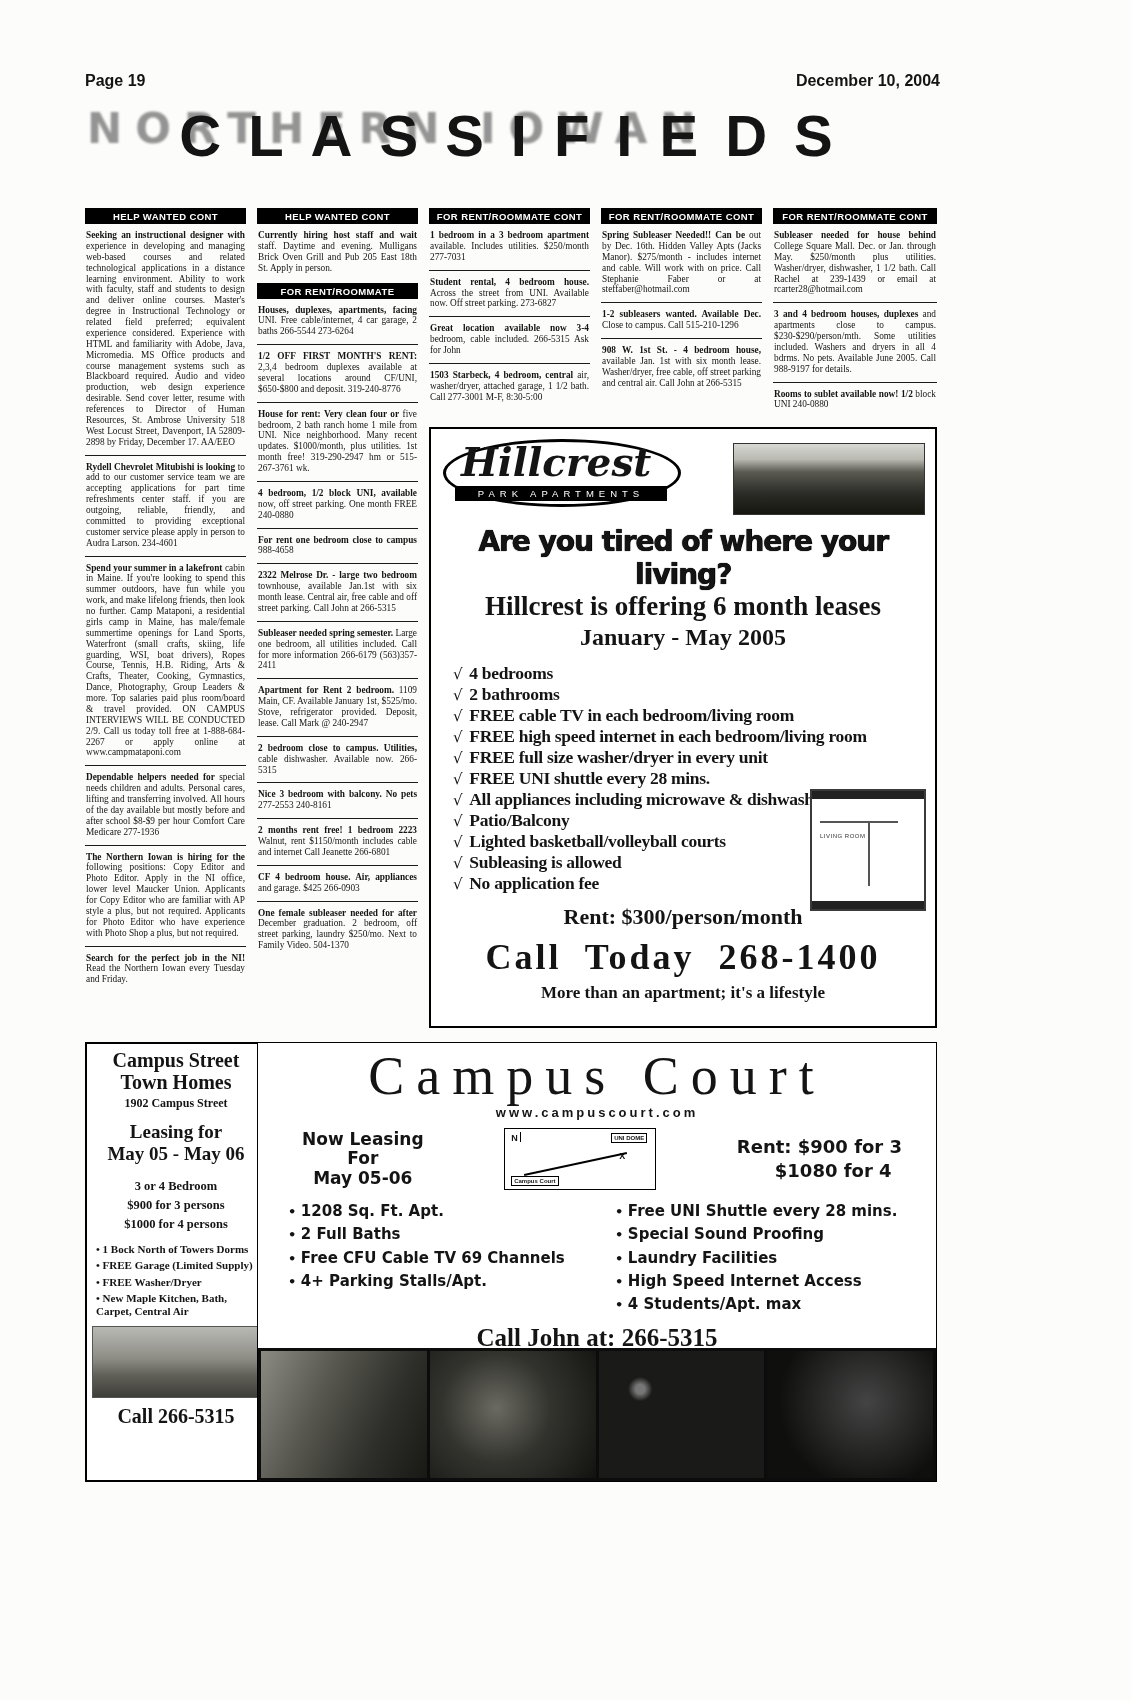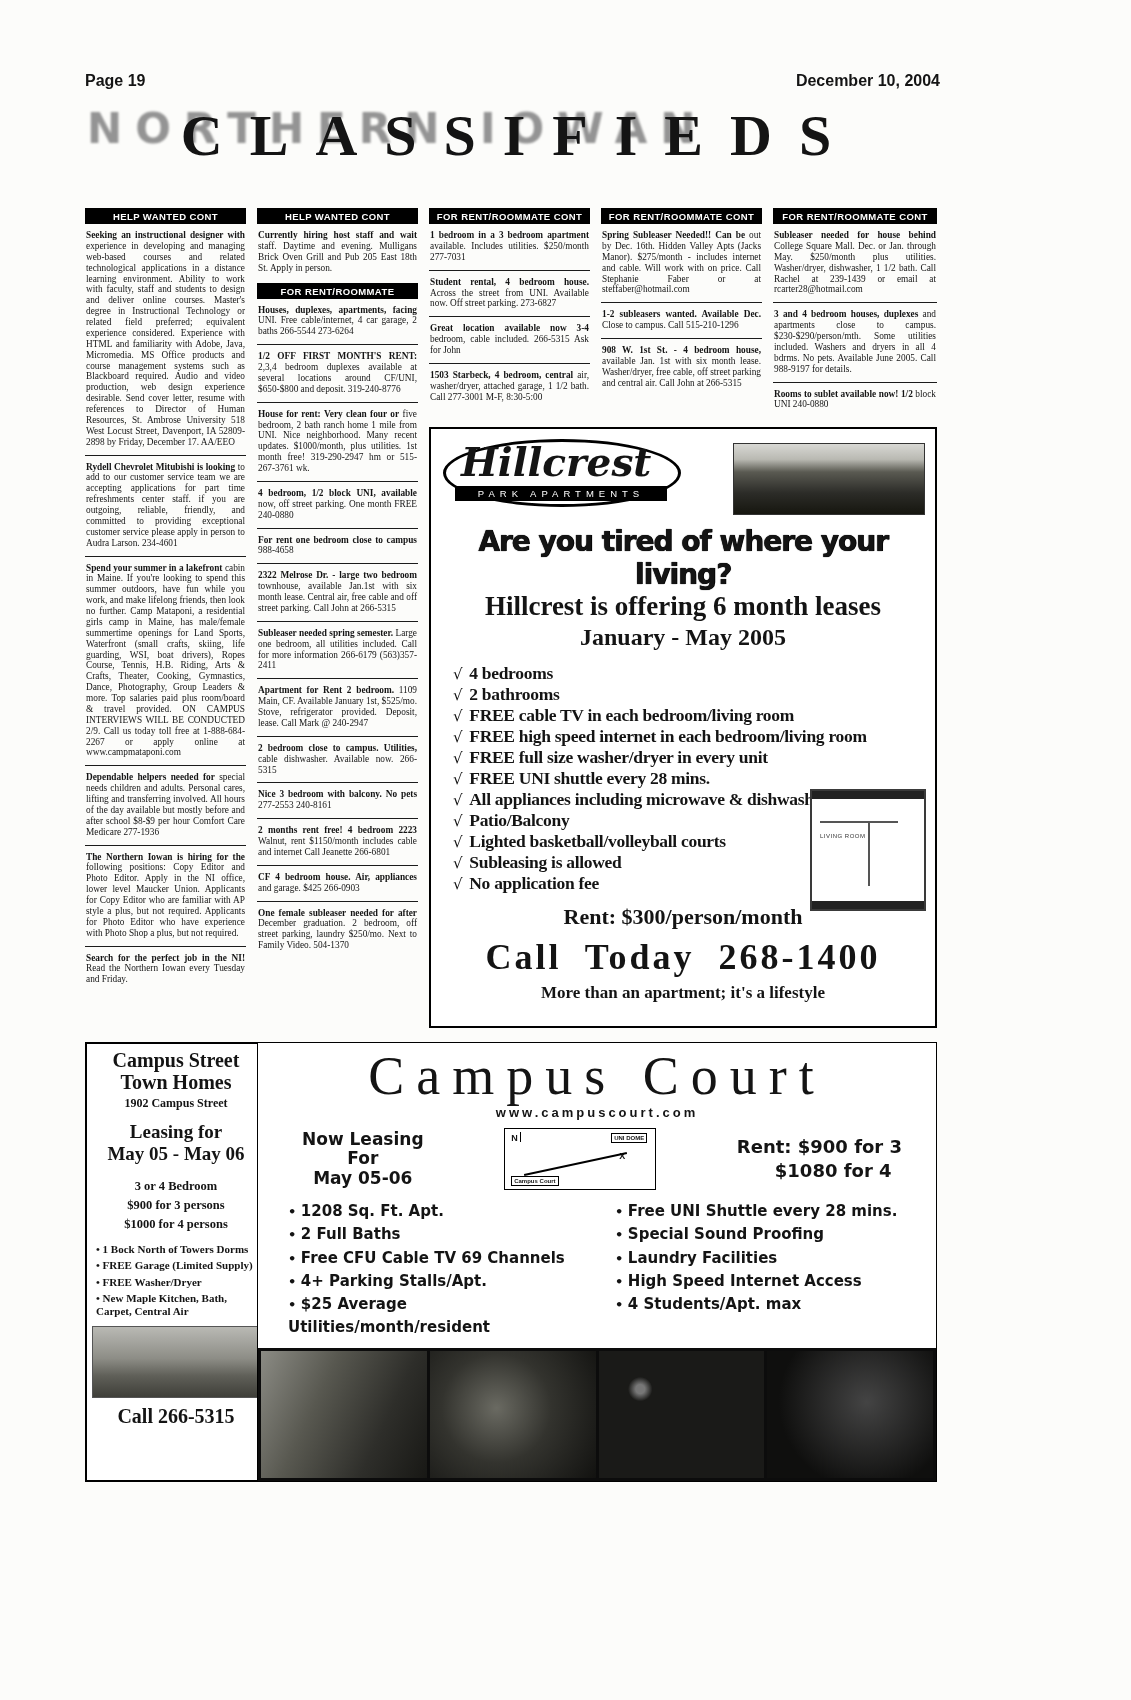--- a/index.html
+++ b/index.html
@@ -11,21 +11,21 @@
   }
   
   .topbar{position:absolute;left:85px;top:72px;width:855px;display:flex;justify-content:space-between;
     font-family:"Liberation Sans", sans-serif;font-weight:bold;font-size:16px;}
   
   .masthead{position:absolute;left:85px;top:96px;width:855px;height:88px;}
   .ghost{position:absolute;left:2px;top:8px;white-space:nowrap;
     font-family:"DejaVu Sans", sans-serif;font-weight:bold;font-size:42px;letter-spacing:13px;
     color:#949494;filter:blur(1.1px);}
   .title-main{position:absolute;left:0;top:6px;width:100%;text-align:center;
-    font-family:Liberation Serif, serif;font-weight:bold;font-size:58px;letter-spacing:27px;
+    font-family:Liberation Sans, sans-serif;font-weight:bold;font-size:58px;letter-spacing:27px;
     padding-left:14px;box-sizing:border-box;white-space:nowrap;}
   
   .col{position:absolute;top:208px;}
   #c1{left:85px;width:161px;}
   #c2{left:257px;width:161px;}
   #c3{left:429px;width:161px;}
   #c4{left:601px;width:161px;}
   #c5{left:773px;width:164px;}
   .colhead{background:#000;color:#fff;font-family:"Liberation Sans", sans-serif;
     font-size:9.5px;font-weight:bold;text-align:center;letter-spacing:.4px;padding:3px 0 2px;}
@@ -137,21 +137,21 @@
     <div class="ad"><b>Houses, duplexes, apartments, facing</b> <span>UNI. Free cable/internet, 4 car garage, 2 baths 266-5544 273-6264</span></div>
     <div class="ad"><b>1/2 OFF FIRST MONTH'S RENT:</b> <span>2,3,4 bedroom duplexes available at several locations around CF/UNI, $650-$800 and deposit. 319-240-8776</span></div>
     <div class="ad"><b>House for rent: Very clean four or</b> <span>five bedroom, 2 bath ranch home 1 mile from UNI. Nice neighborhood. Many recent updates. $1000/month, plus utilities. 1st month free! 319-290-2947 hm or 515-267-3761 wk.</span></div>
     <div class="ad"><b>4 bedroom, 1/2 block UNI, available</b> <span>now, off street parking. One month FREE 240-0880</span></div>
     <div class="ad"><b>For rent one bedroom close to campus</b> <span>988-4658</span></div>
     <div class="ad"><b>2322 Melrose Dr. - large two bedroom</b> <span>townhouse, available Jan.1st with six month lease. Central air, free cable and off street parking. Call John at 266-5315</span></div>
     <div class="ad"><b>Subleaser needed spring semester.</b> <span>Large one bedroom, all utilities included. Call for more information 266-6179 (563)357-2411</span></div>
     <div class="ad"><b>Apartment for Rent 2 bedroom.</b> <span>1109 Main, CF. Available January 1st, $525/mo. Stove, refrigerator provided. Deposit, lease. Call Mark @ 240-2947</span></div>
     <div class="ad"><b>2 bedroom close to campus. Utilities,</b> <span>cable dishwasher. Available now. 266-5315</span></div>
     <div class="ad"><b>Nice 3 bedroom with balcony. No pets</b> <span>277-2553 240-8161</span></div>
-    <div class="ad"><b>2 months rent free! 4 bedroom 2223</b> <span>Walnut, rent $1150/month includes cable and internet Call Jeanette 266-6801</span></div>
+    <div class="ad"><b>2 months rent free! 1 bedroom 2223</b> <span>Walnut, rent $1150/month includes cable and internet Call Jeanette 266-6801</span></div>
     <div class="ad"><b>CF 4 bedroom house. Air, appliances</b> <span>and garage. $425 266-0903</span></div>
     <div class="ad"><b>One female subleaser needed for after</b> <span>December graduation. 2 bedroom, off street parking, laundry $250/mo. Next to Family Video. 504-1370</span></div>
   </div>
 </div>
 
 <div class="col" id="c3">
   <div class="colhead">FOR RENT/ROOMMATE CONT</div>
   <div class="ads">
     <div class="ad"><b>1 bedroom in a 3 bedroom apartment</b> <span>available. Includes utilities. $250/month 277-7031</span></div>
     <div class="ad"><b>Student rental, 4 bedroom house.</b> <span>Across the street from UNI. Available now. Off street parking. 273-6827</span></div>
@@ -260,21 +260,20 @@
       <div>Rent: $900 for 3</div>
       <div class="r2">$1080 for 4</div>
     </div>
   </div>
   <div class="cc-bullets">
     <div class="cc-bul">
       <div class="b">1208 Sq. Ft. Apt.</div>
       <div class="b">2 Full Baths</div>
       <div class="b">Free CFU Cable TV 69 Channels</div>
       <div class="b">4+ Parking Stalls/Apt.</div>
-      <div class="b">$25 Average Utilities/month/resident</div>
     </div>
     <div class="cc-bul">
       <div class="b">Free UNI Shuttle every 28 mins.</div>
       <div class="b">Special Sound Proofing</div>
       <div class="b">Laundry Facilities</div>
       <div class="b">High Speed Internet Access</div>
       <div class="b">4 Students/Apt. max</div>
     </div>
   </div>
   <div class="cc-call">Call John at: 266-5315</div>

